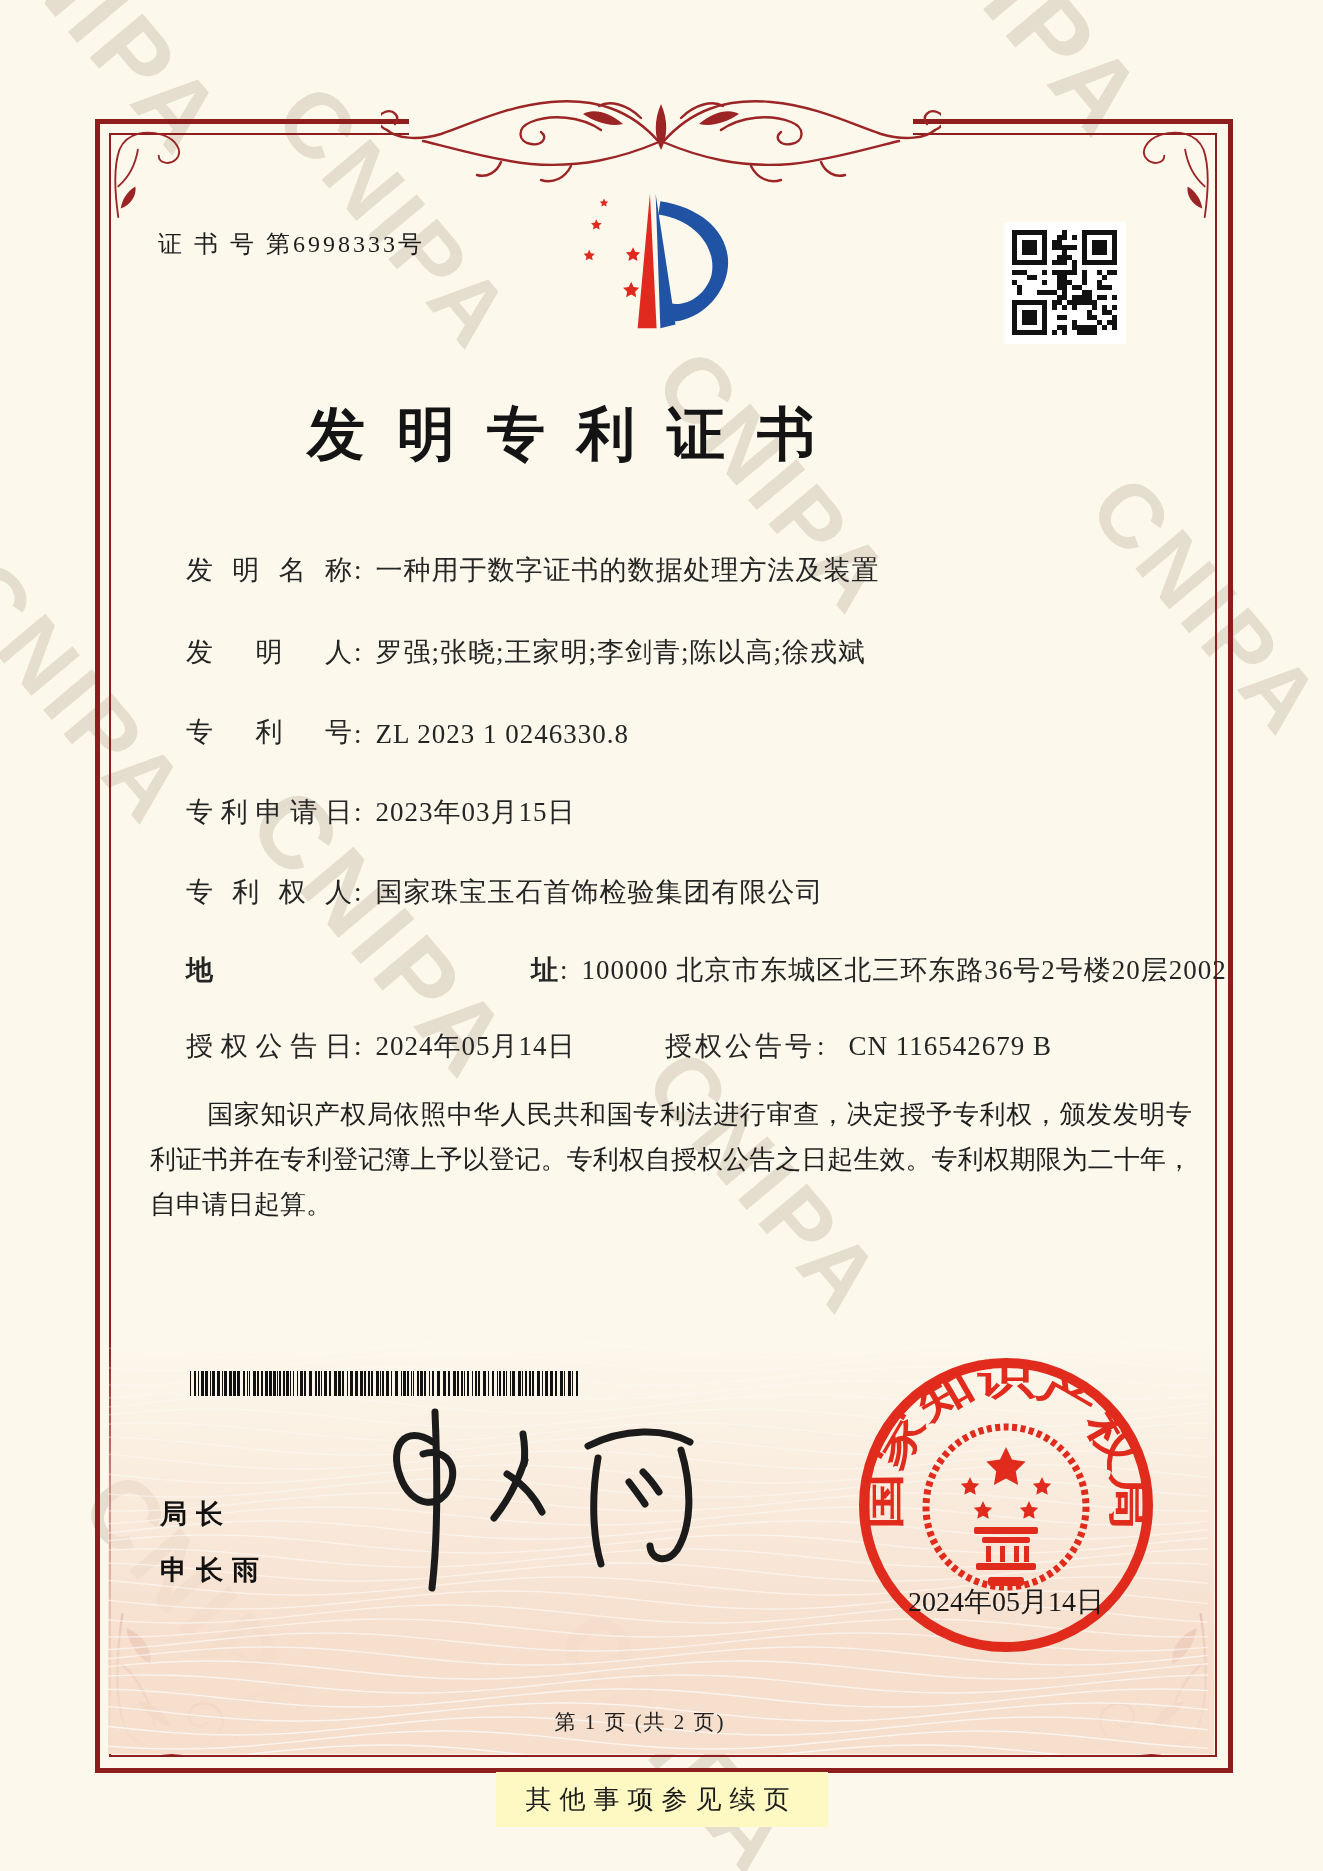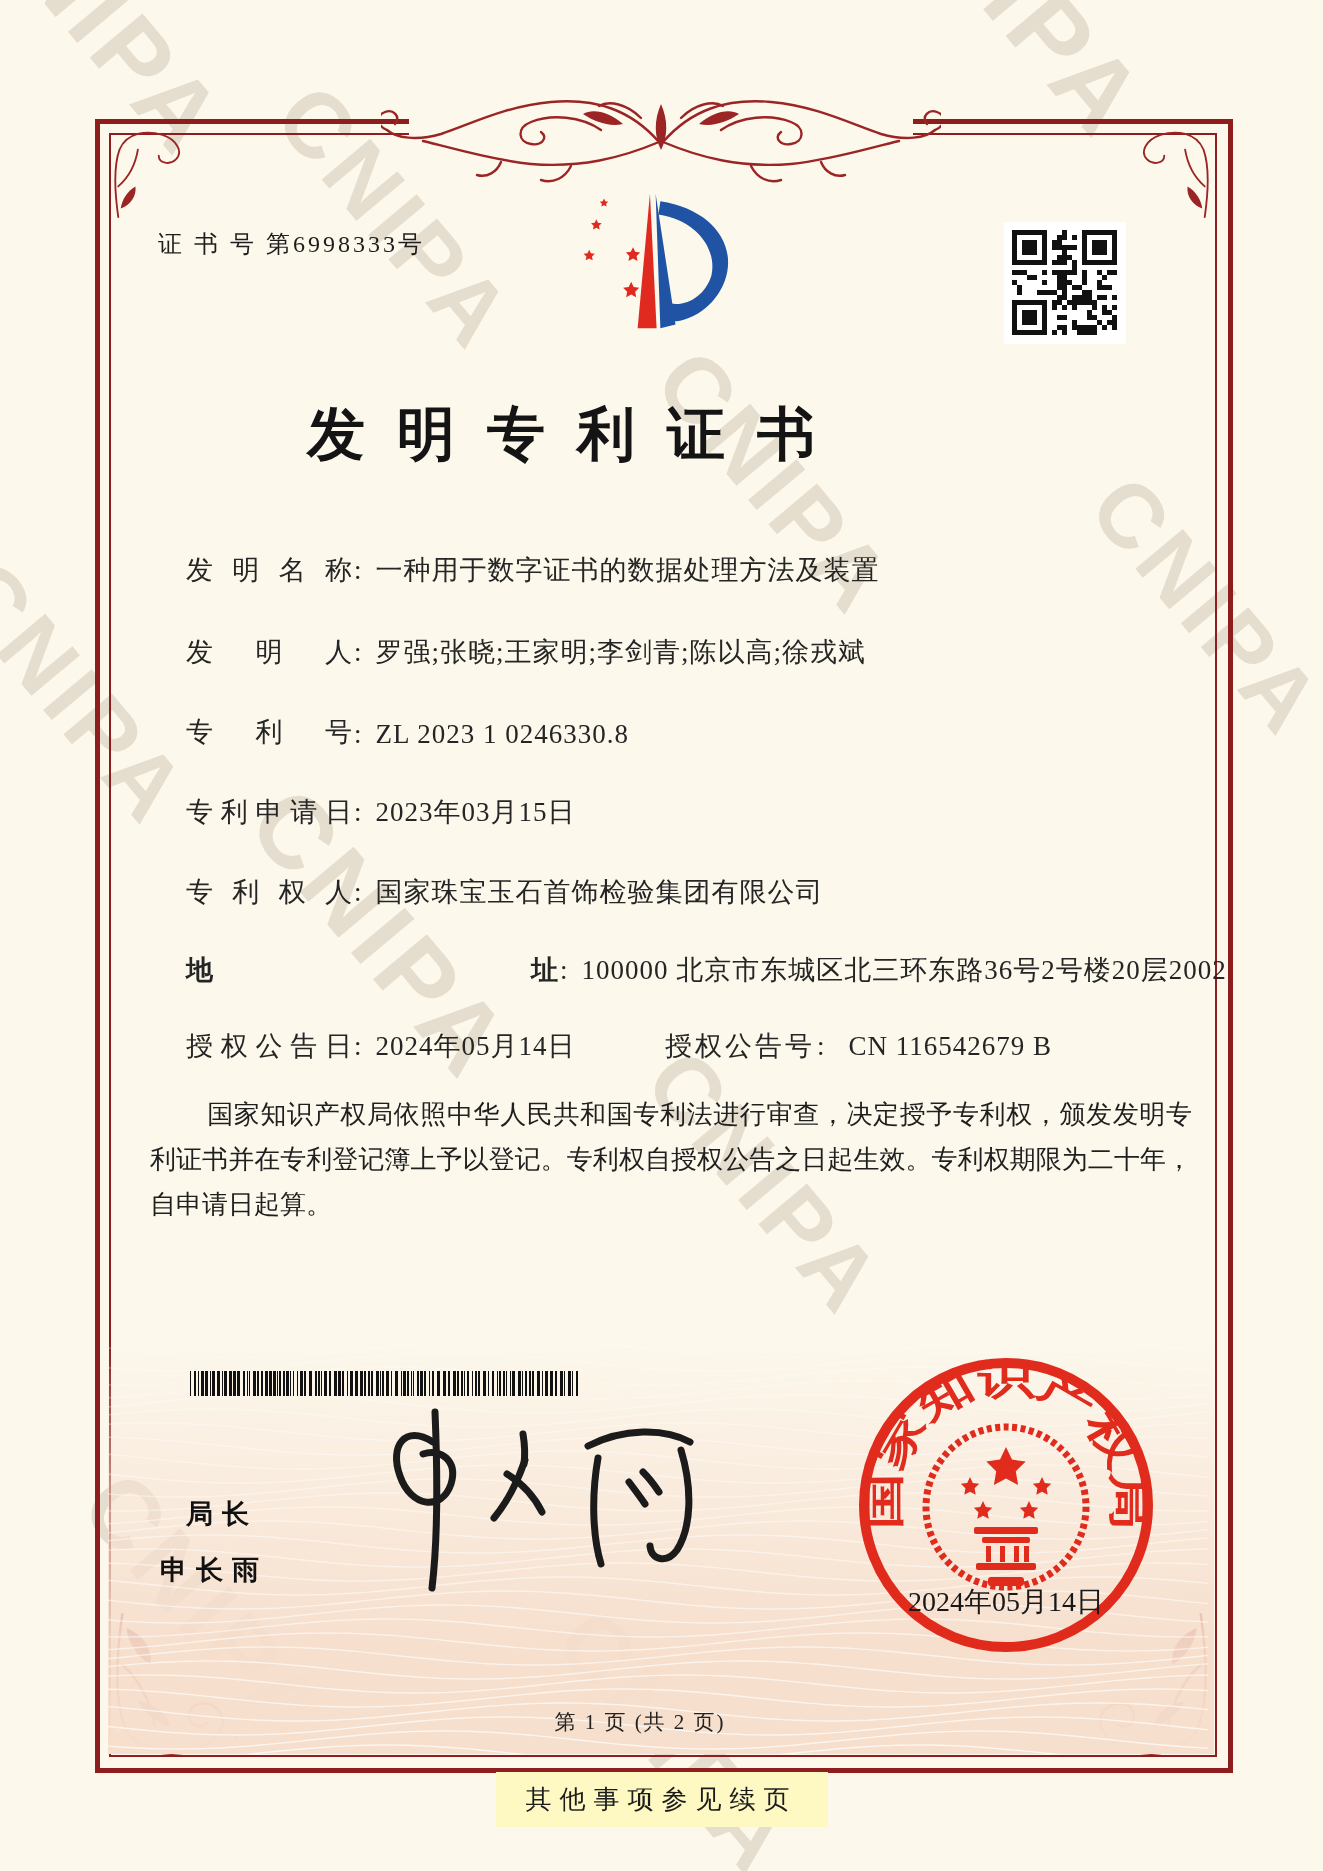--- a/index.html
+++ b/index.html
@@ -35,21 +35,21 @@
   .flabel.wide{width:372px;font-weight:bold;}
   .fcolon{display:inline-block;margin-left:2px;}
   .fvalue{margin-left:14px;letter-spacing:1px;}
   .pair2{position:absolute;left:479px;top:0;white-space:nowrap;}
   .pair2 .fvalue{margin-left:24px;}
   
   .paras{left:150px;top:1092px;width:1042px;z-index:4;font-size:26px;line-height:45px;color:#1f1f1f;text-align:justify;}
   .paras p{margin:0 0 14px 0;text-indent:2.2em;}
   
   #barcode{left:190px;top:1371px;width:392px;height:25px;z-index:4;}
-  .sig-title{left:160px;top:1496px;z-index:4;font-family:"Liberation Sans","DejaVu Sans",sans-serif;font-weight:bold;font-size:27px;letter-spacing:9px;color:#111;margin-left:26px;}
+  .sig-title{left:160px;top:1496px;z-index:4;font-family:"Liberation Sans","DejaVu Sans",sans-serif;font-weight:bold;font-size:27px;letter-spacing:9px;color:#111;}
   .sig-name{left:160px;top:1552px;z-index:4;font-family:"Liberation Sans","DejaVu Sans",sans-serif;font-weight:bold;font-size:27px;letter-spacing:9px;color:#111;}
   #signature{left:345px;top:1398px;width:370px;height:210px;z-index:5;}
   
   #seal{left:856px;top:1355px;width:300px;height:300px;z-index:6;opacity:.97;}
   
   .page-info{left:0;top:1708px;width:1280px;text-align:center;z-index:4;font-size:21px;color:#222;letter-spacing:2px;}
   .cont-note{
     left:0;top:1772px;width:1323px;text-align:center;z-index:5;
   }
   .cont-note span{

